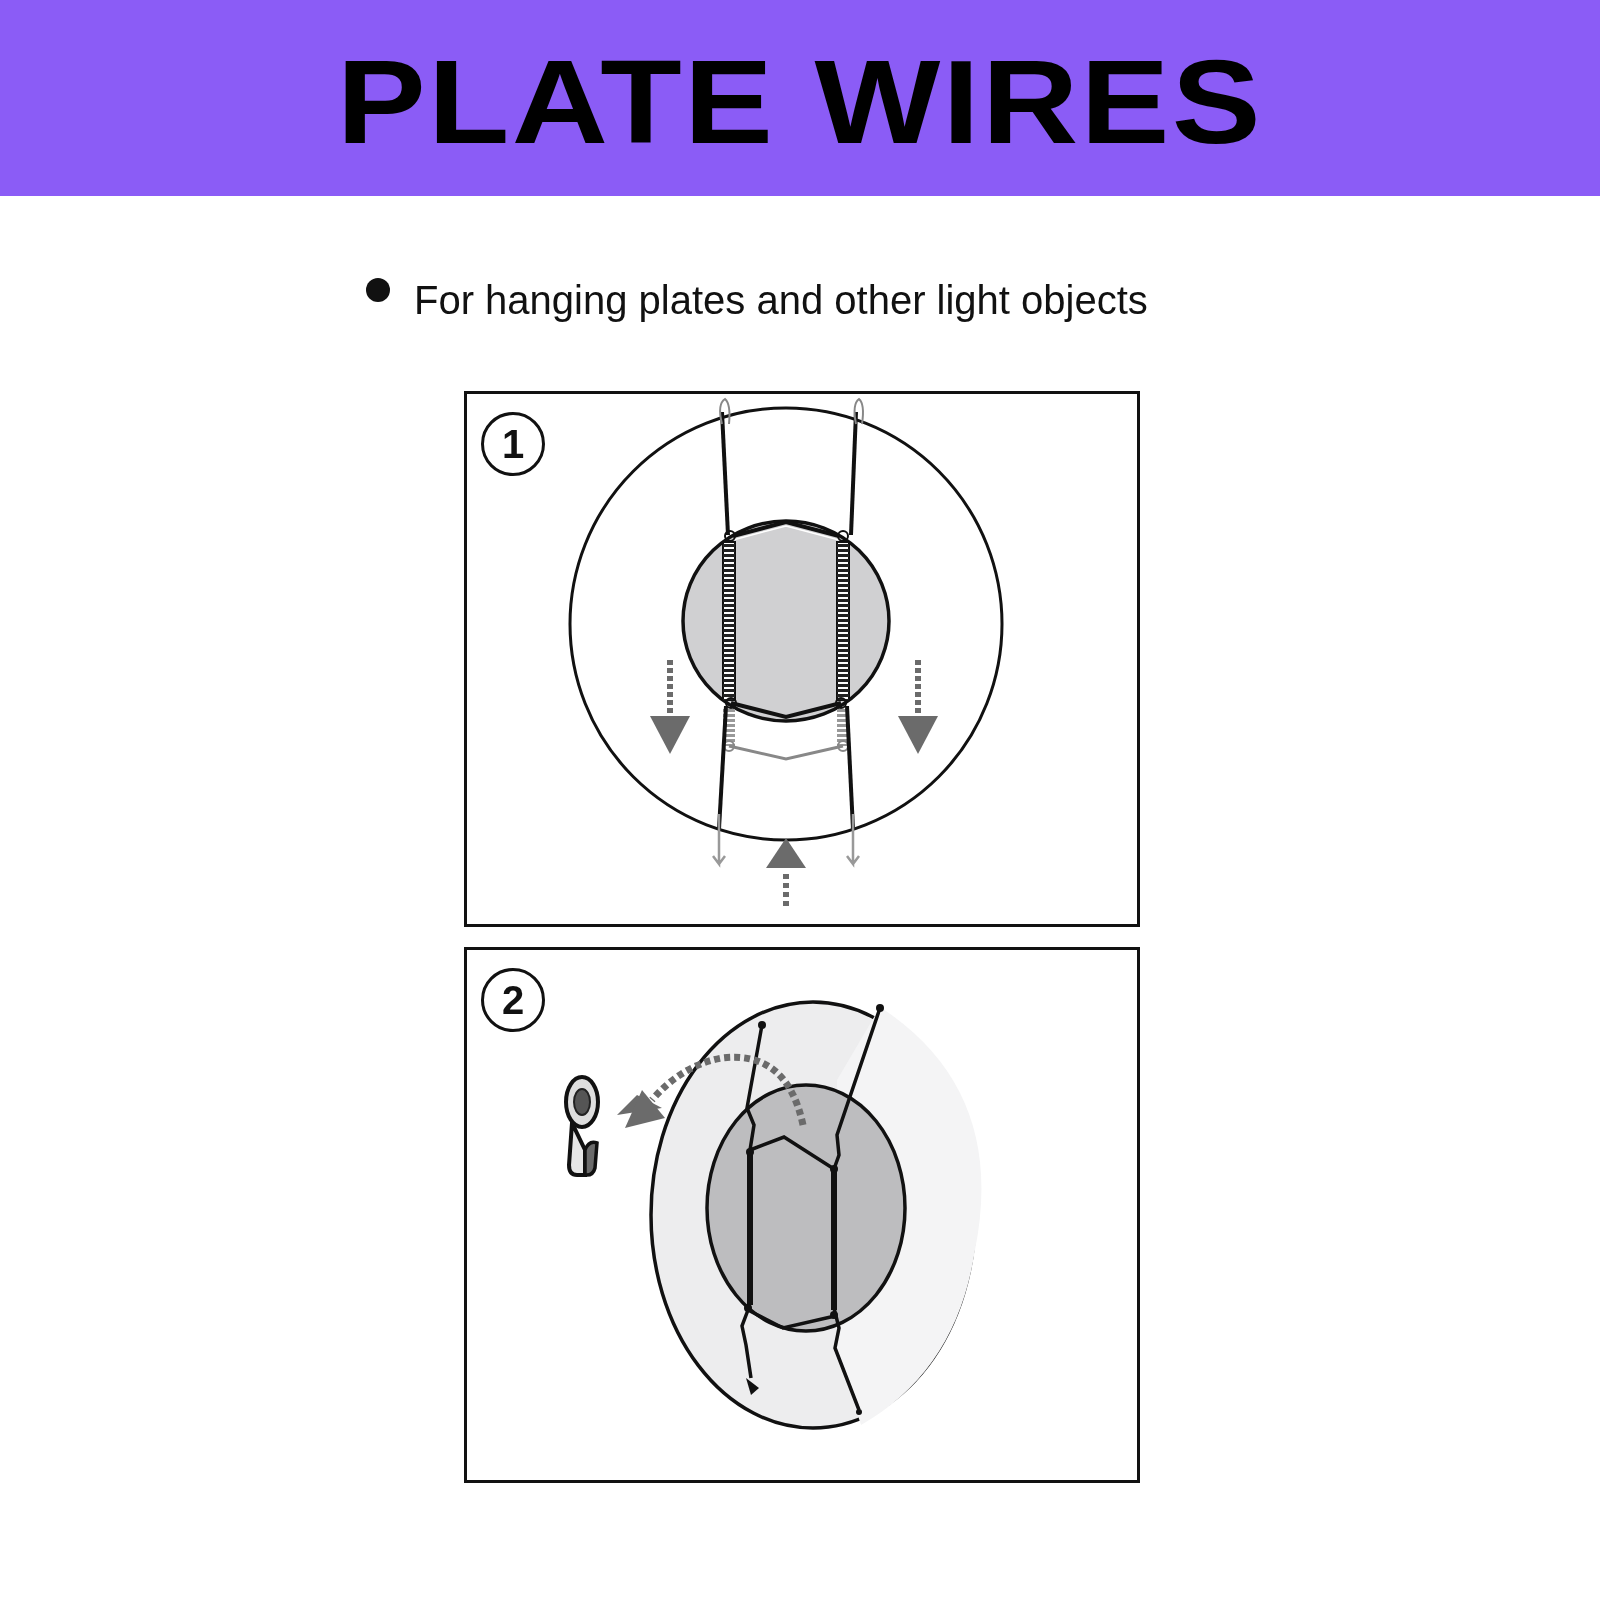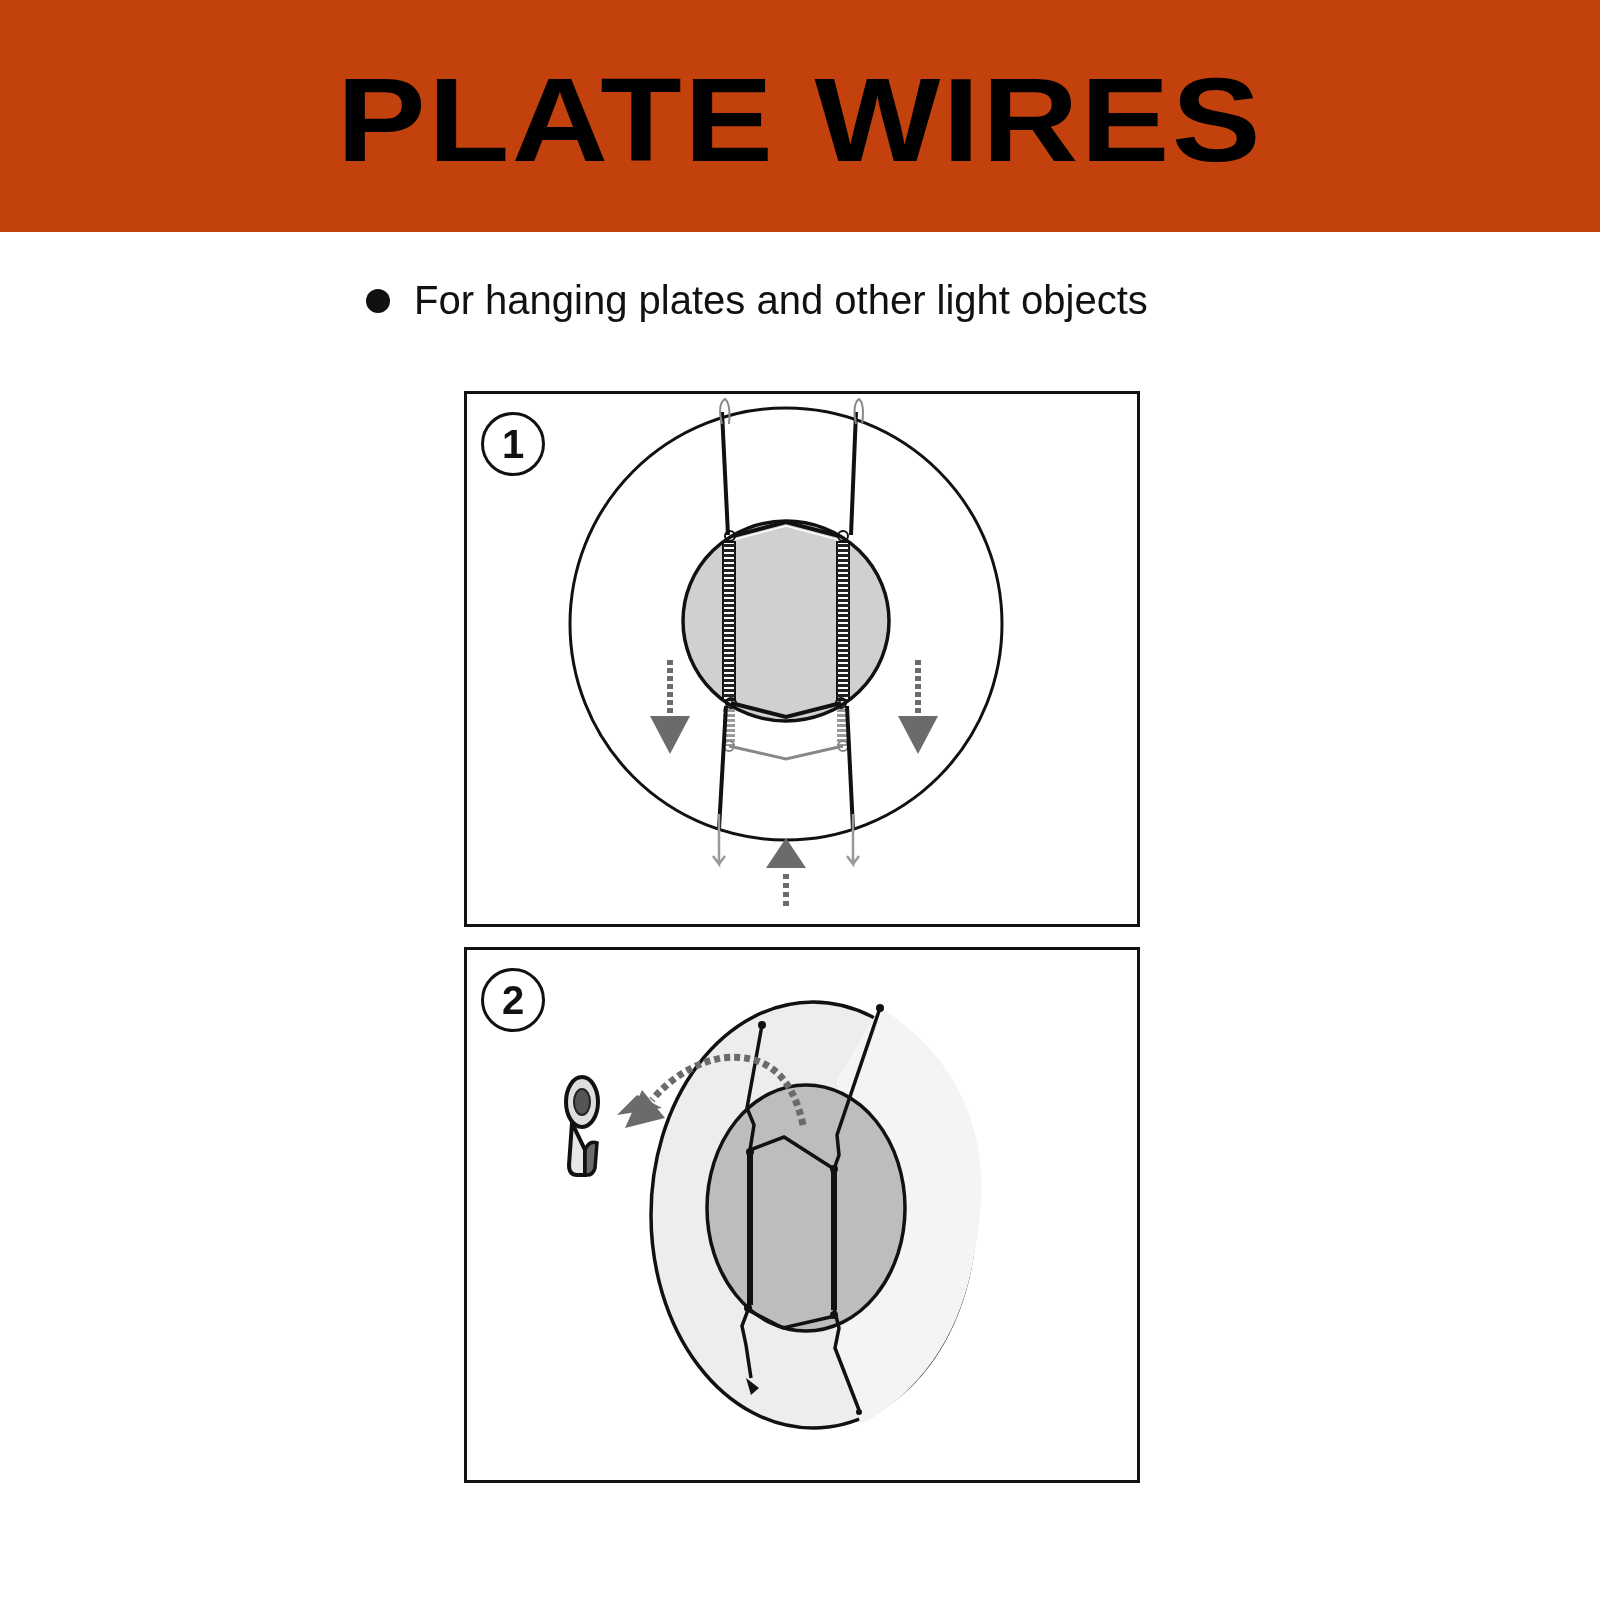--- a/index.html
+++ b/index.html
@@ -1,33 +1,33 @@
 <!DOCTYPE html>
 <html><head>
   <meta charset="utf-8">
   <style>
     html, body { margin: 0; padding: 0; background: #ffffff; }
     body { width: 1600px; height: 1600px; position: relative; overflow: hidden; font-family: "Liberation Sans", sans-serif; }
     .banner {
-      position: absolute; left: 0; top: 0; width: 1600px; height: 232px;
-      background: #c2410c;
+      position: absolute; left: 0; top: 0; width: 1600px; height: 196px;
+      background: #8b5cf6;
       display: flex; align-items: center; justify-content: center;
     }
     .banner-title {
       font-family: "Liberation Sans", sans-serif;
       font-weight: bold;
       font-size: 118px;
       color: #000000;
       letter-spacing: 2px;
       transform: scaleX(1.13);
       margin-top: 8px;
     }
     .bullet-row {
       position: absolute; top: 278px; left: 366px;
-      display: flex; align-items: center;
+      display: flex; 
     }
     .bullet-dot {
       width: 24px; height: 24px; border-radius: 50%; background: #111; margin-right: 24px;
     }
     .bullet-text {
       font-family: "Liberation Sans", sans-serif;
       font-size: 40px; color: #111;
     }
     .panel {
       position: absolute; left: 464px; width: 676px;

